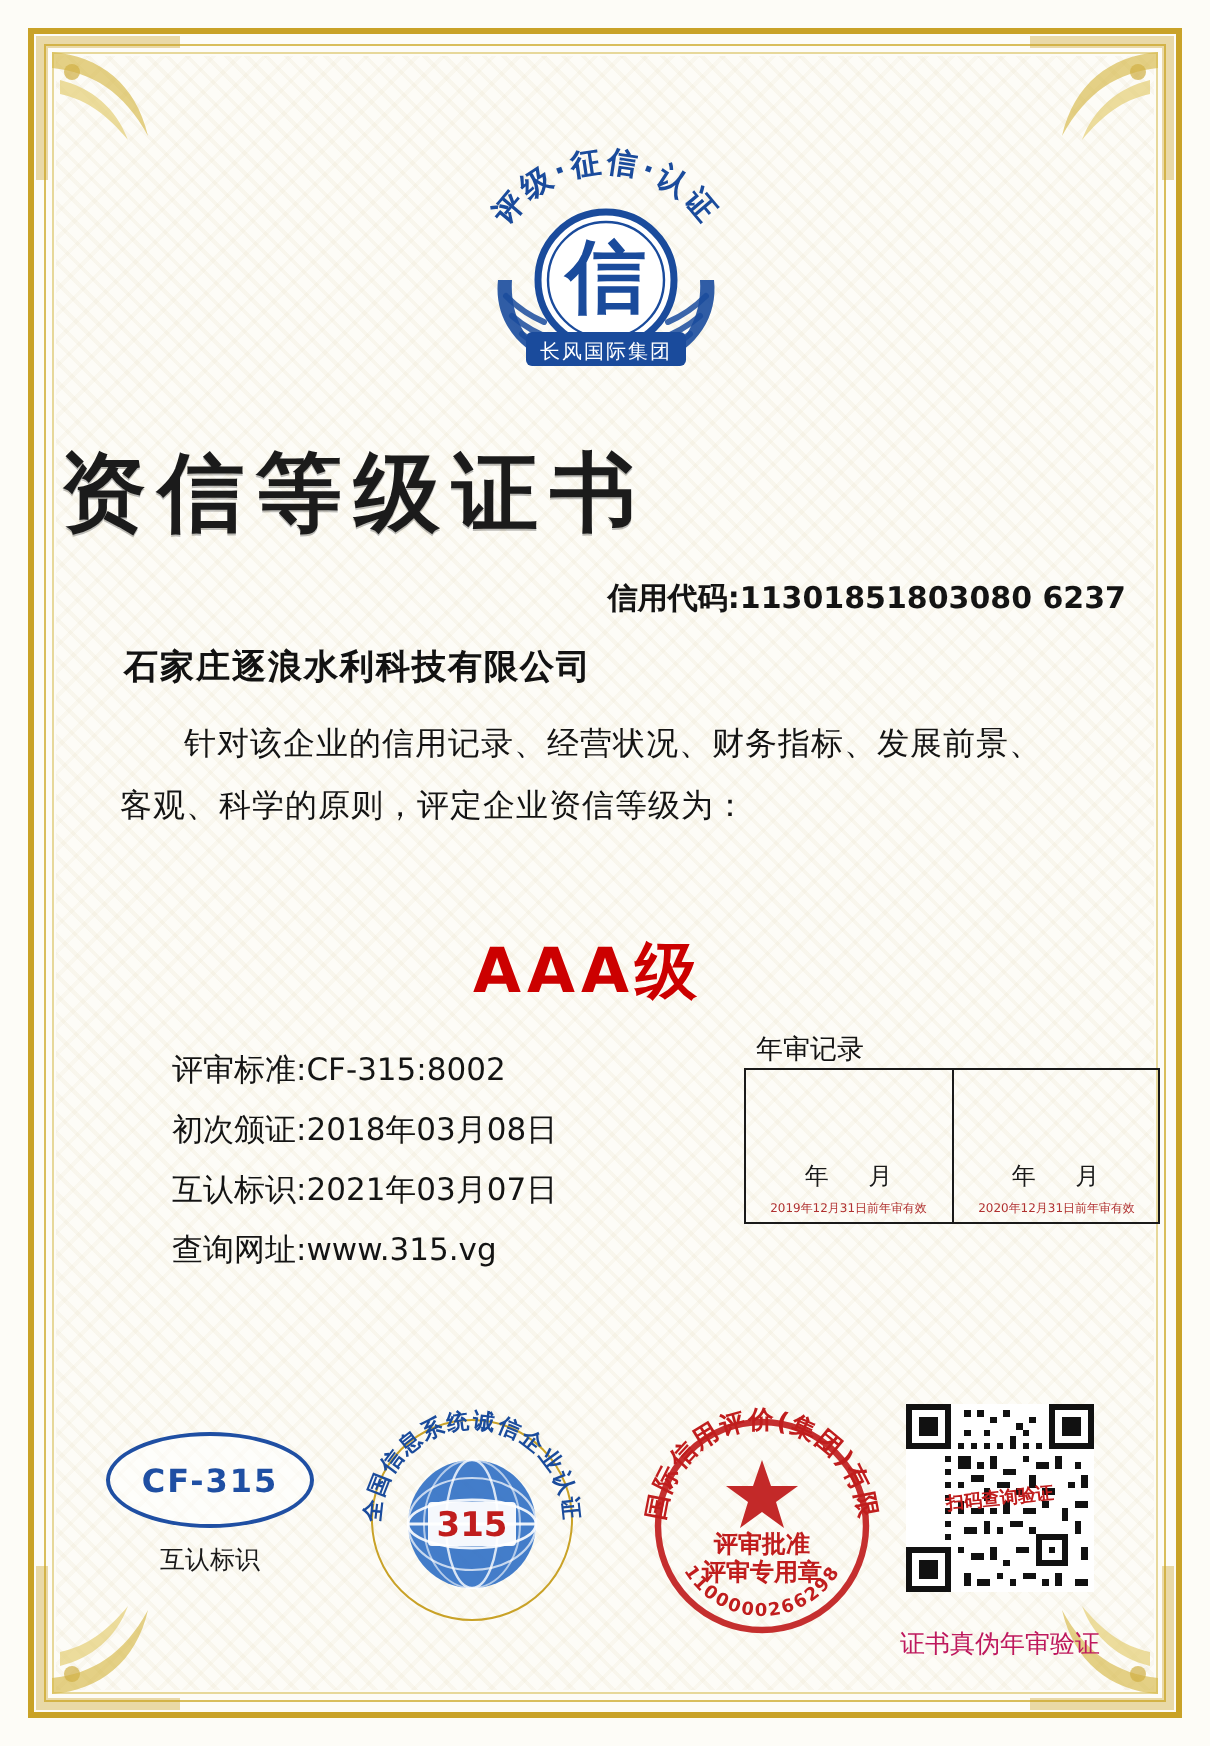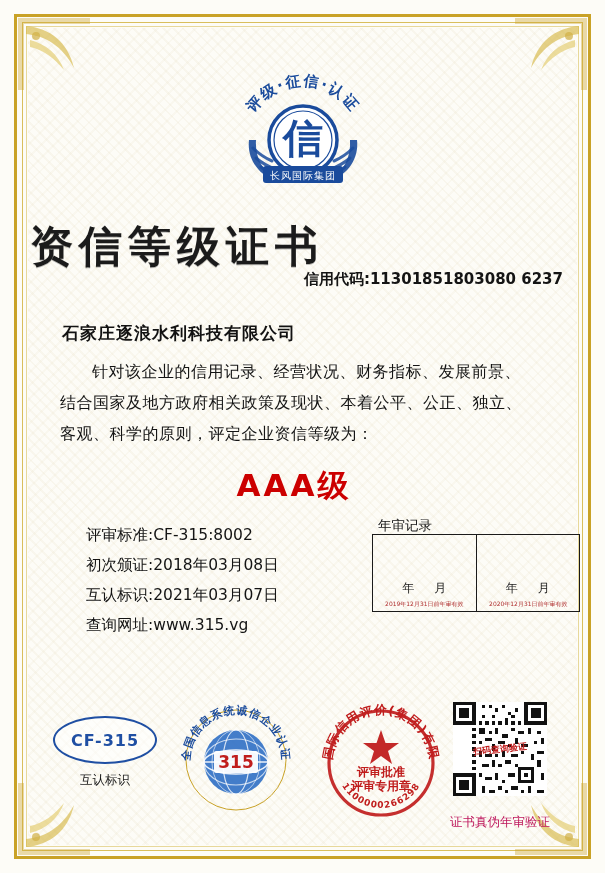--- a/index.html
+++ b/index.html
@@ -102,21 +102,21 @@
     font-family: Liberation Serif, serif;
     font-size: 43px;
     font-weight: bold;
     letter-spacing: 6px;
     color: #1b1b1b;
     text-shadow: 0 1px 0 rgba(0,0,0,0.25);
   }
 
   .credit-code {
     position: absolute;
-    top: 240px;
+    top: 260px;
     right: 12px;
     font-family: "DejaVu Sans", sans-serif;
     font-size: 15px;
     font-weight: bold;
     color: #141414;
     letter-spacing: 0px;
   }
 
   .company {
     position: absolute;
@@ -362,21 +362,20 @@
     </div>
 
     <div class="title">资信等级证书</div>
 
     <div class="credit-code">信用代码:11301851803080 6237</div>
 
     <div class="company">石家庄逐浪水利科技有限公司</div>
 
     <div class="body-text">
       <div class="indent">针对该企业的信用记录、经营状况、财务指标、发展前景、</div>
-      <div>结合国家及地方政府相关政策及现状、本着公平、公正、独立、</div>
       <div>客观、科学的原则，评定企业资信等级为：</div>
     </div>
 
     <div class="grade">AAA级</div>
 
     <div class="details">
       <div class="row">
         <span>评审标准:</span><span>CF-315:8002</span>
       </div>
       <div class="row">

